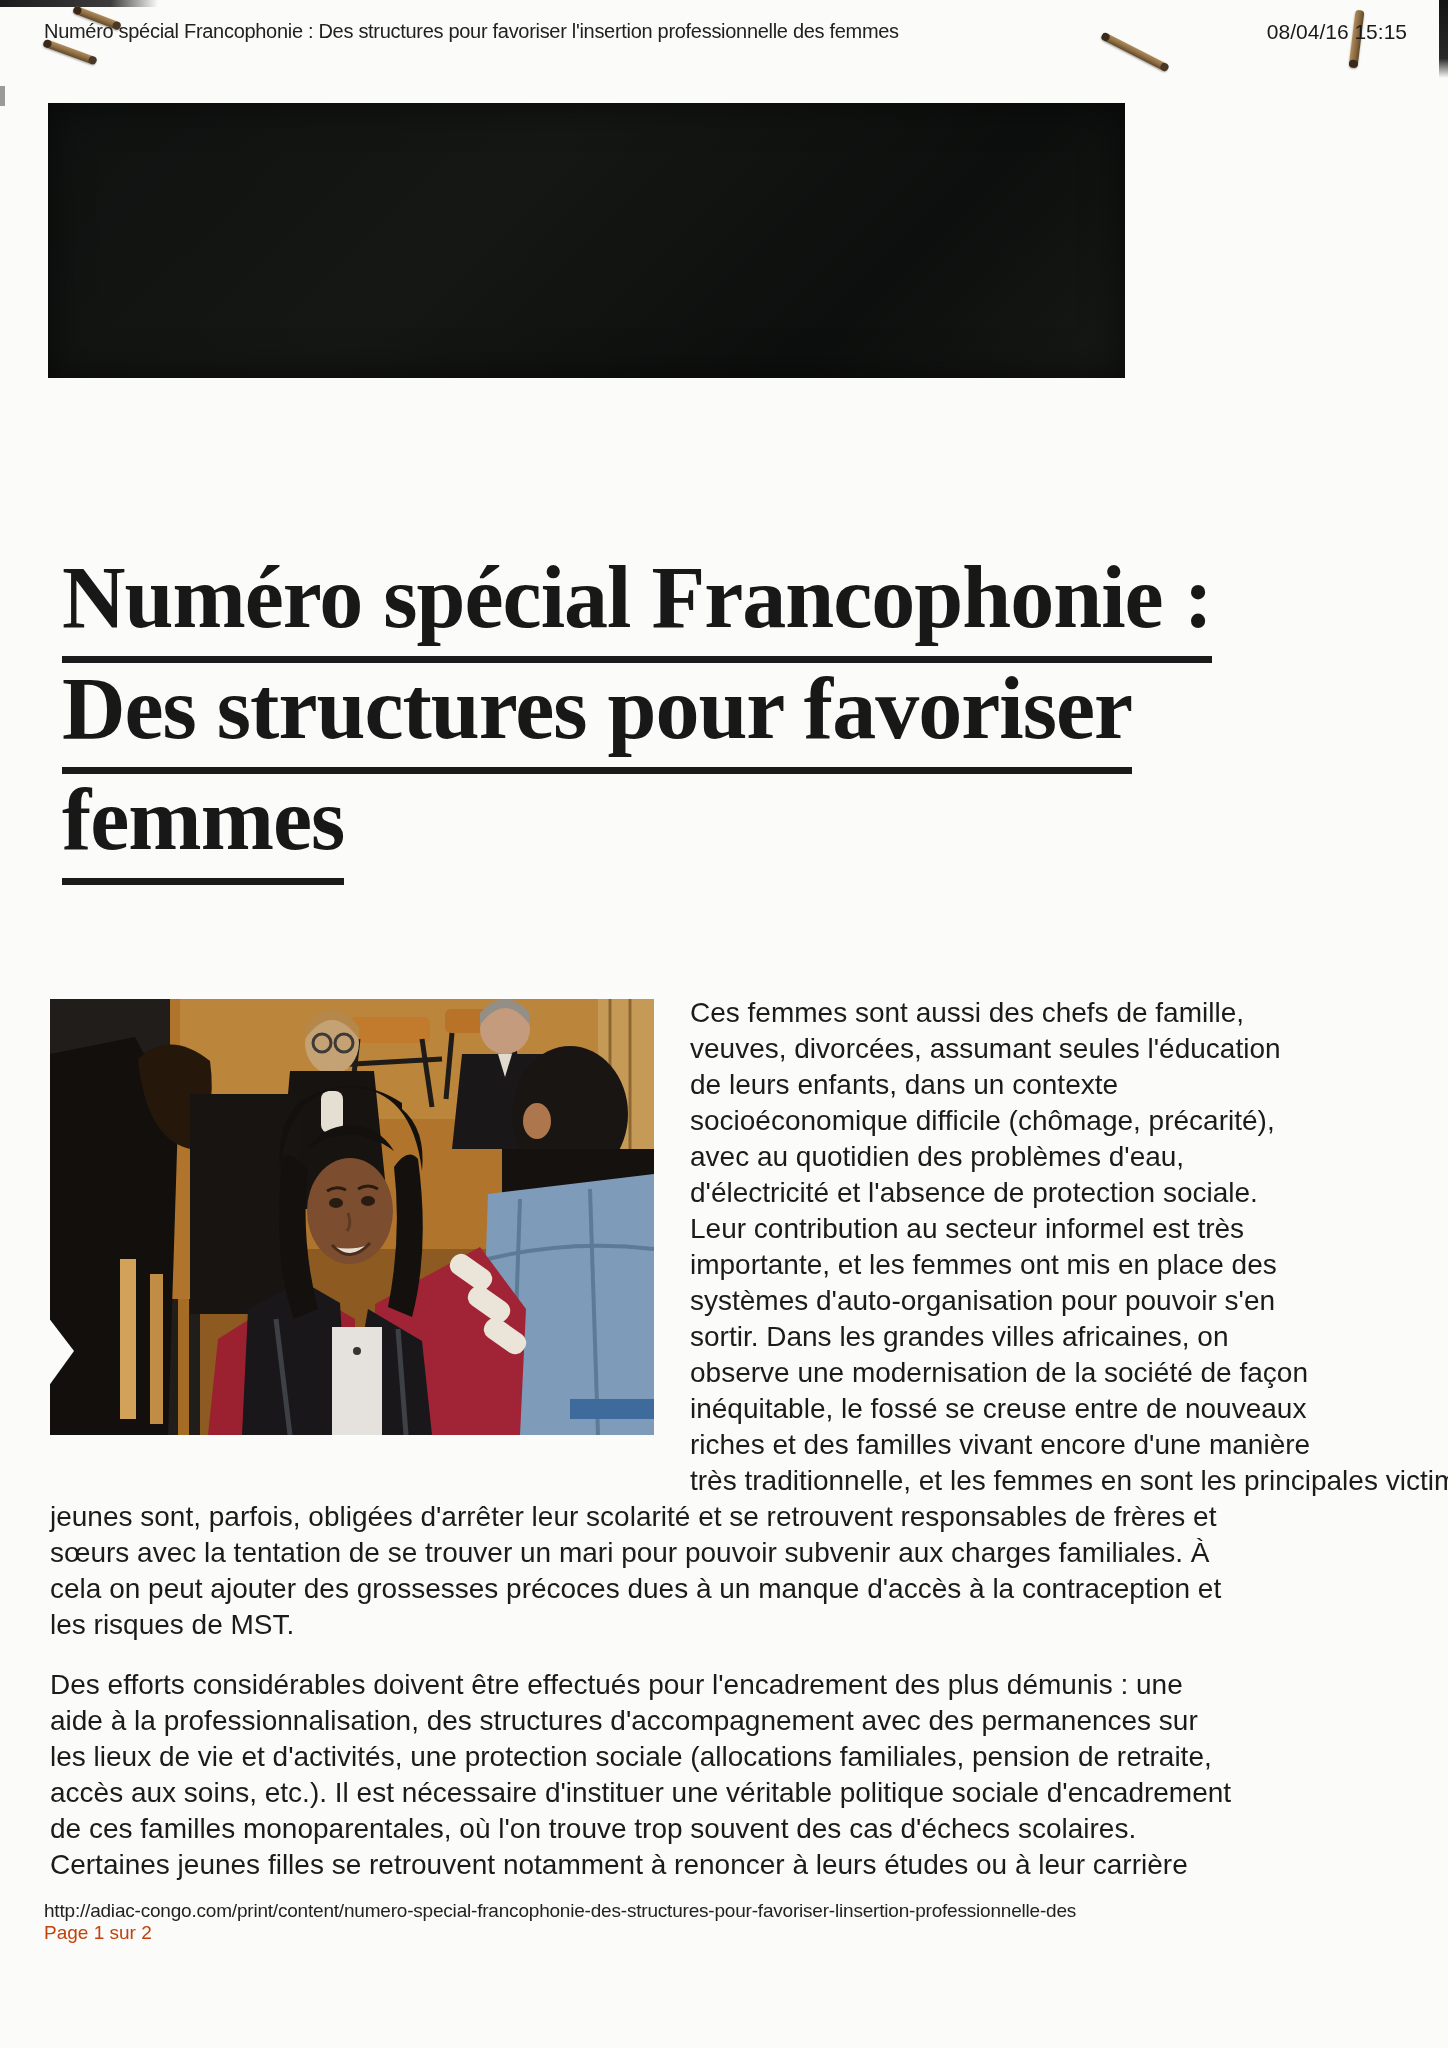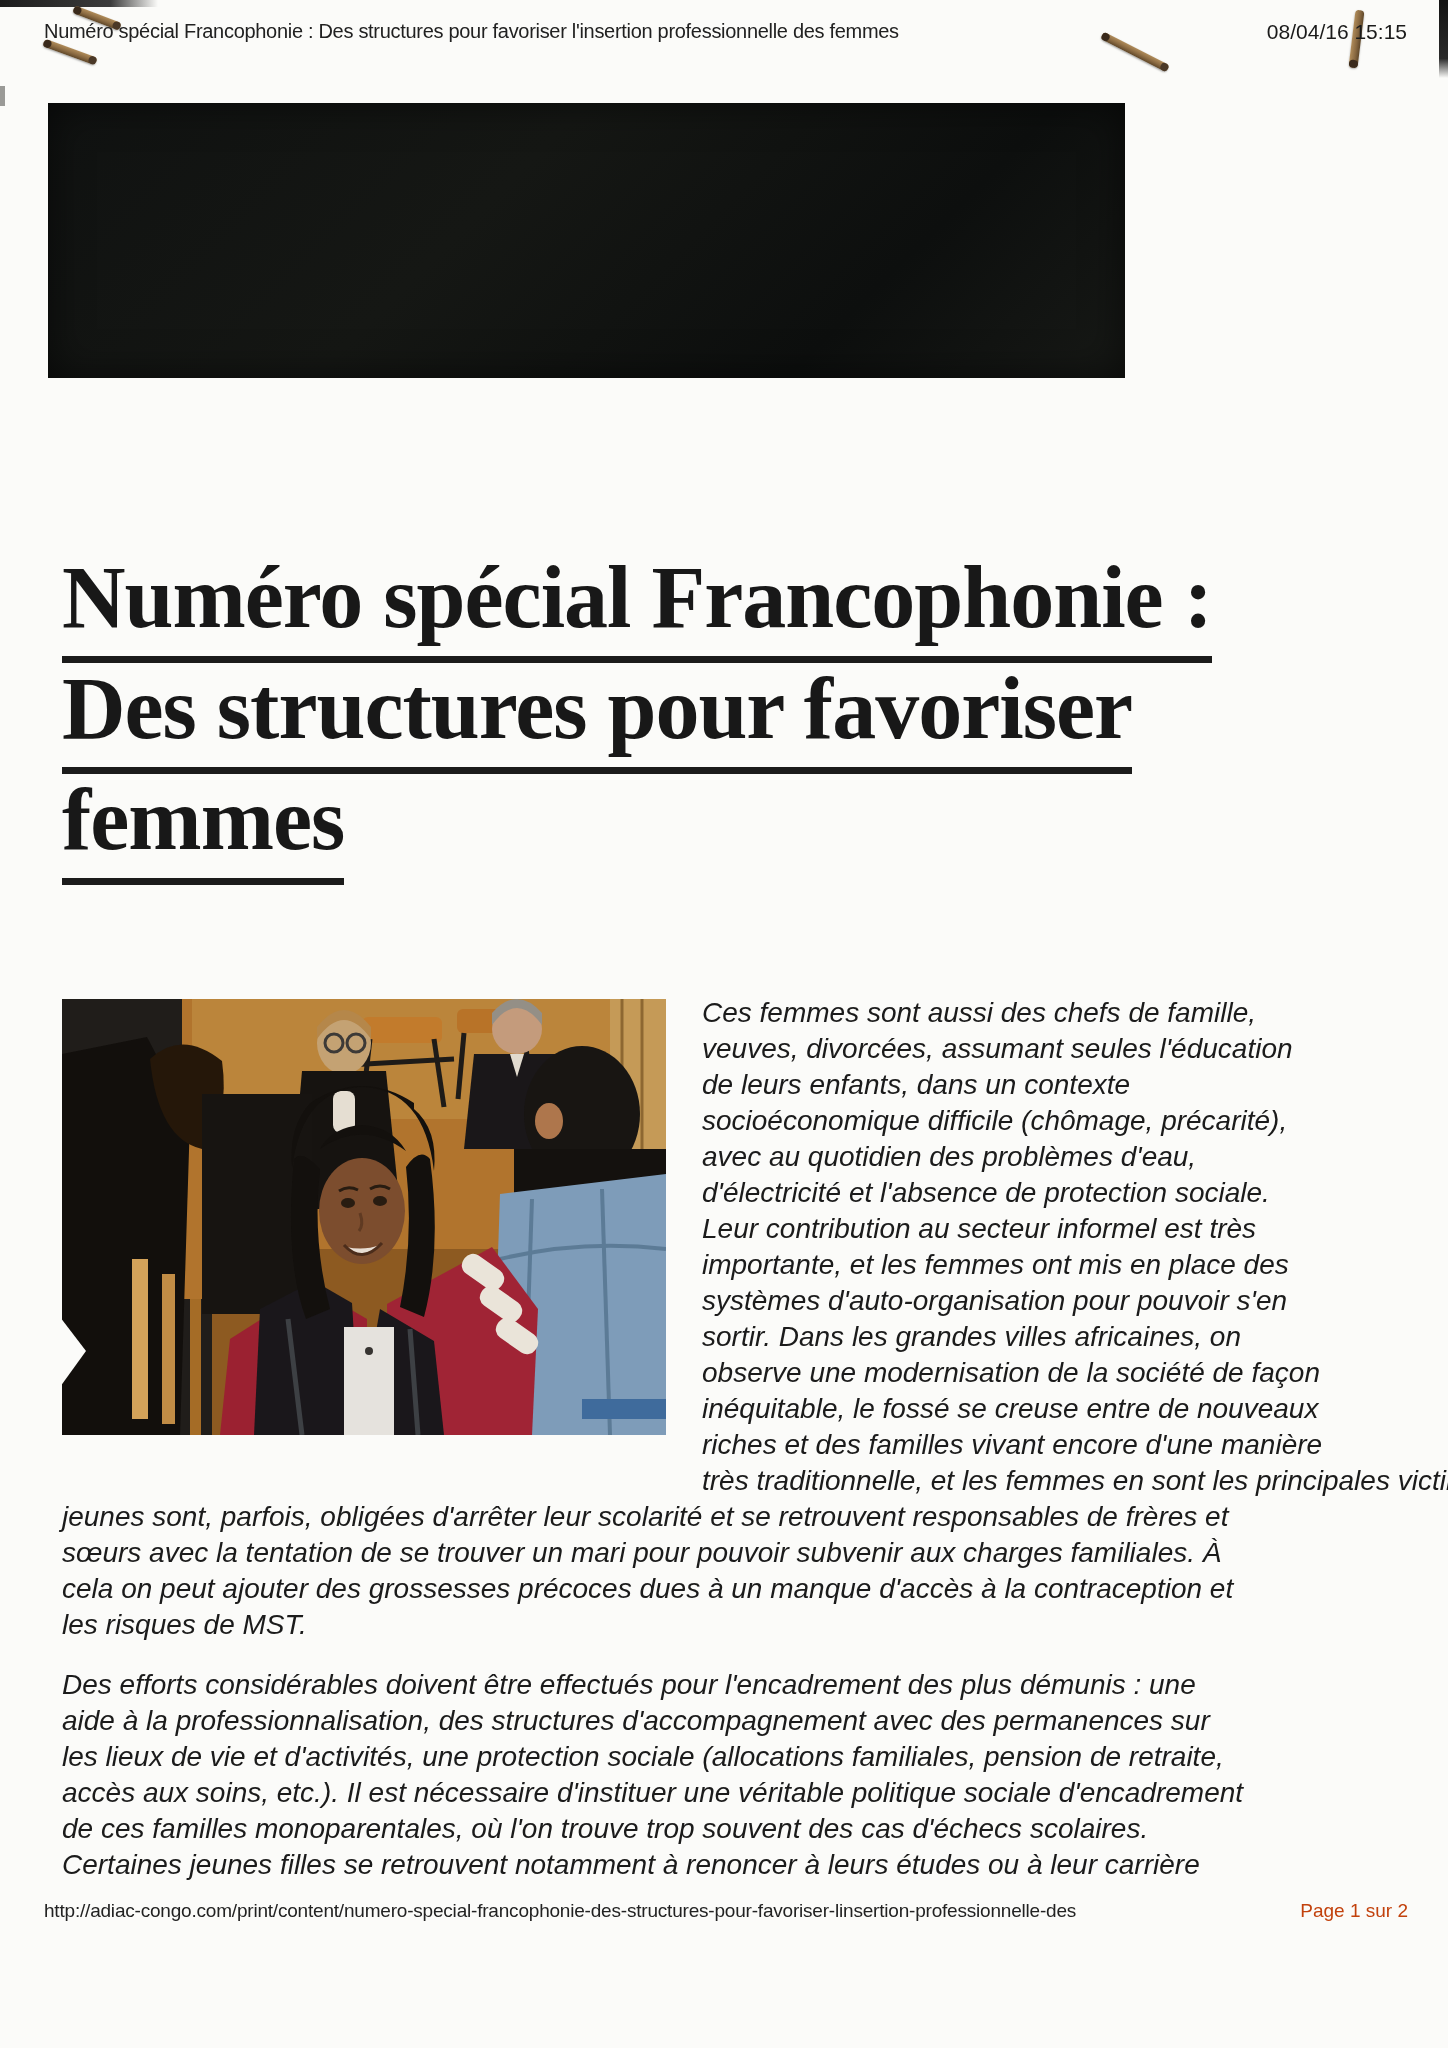--- a/index.html
+++ b/index.html
@@ -33,30 +33,30 @@
   
   .redacted{position:absolute;left:48px;top:103px;width:1077px;height:275px;
     background:linear-gradient(135deg,#101211 0%,#151714 40%,#0d0f0e 75%,#171916 100%);
     box-shadow:inset 0 0 40px rgba(0,0,0,.6);}
   
   .headline{position:absolute;left:62px;top:531px;width:1360px;
     font-family:"Liberation Serif",serif;font-weight:bold;color:#181818;}
   .hl-line{display:table;white-space:nowrap;font-size:88px;line-height:92px;
     letter-spacing:-1px;padding-bottom:12px;border-bottom:7px solid #1b1b1b;margin-bottom:0;}
   
-  .article{position:absolute;left:62px;top:995px;width:1356px;font-style:italic;}
+  .article{position:absolute;left:50px;top:995px;width:1356px;}
   .photo-wrap{float:left;width:604px;height:436px;margin:4px 36px 34px 0;position:relative;}
   .photo-wrap svg{display:block;width:604px;height:436px;}
   .photo-notch{position:absolute;left:-2px;top:318px;width:0;height:0;
     border-top:34px solid transparent;border-bottom:36px solid transparent;border-left:26px solid #fbfbf9;}
   .bline{font-size:28px;line-height:36px;white-space:nowrap;color:#1b1b1b;}
   .para2{margin-top:24px;}
   .clear{clear:both;}
   
-  .scan-footer{position:absolute;left:44px;right:40px;top:1900px;display:flex;justify-content:space-between;align-items:baseline;}
+  .scan-footer{position:absolute;left:44px;right:40px;top:1900px;display:flex;justify-content:center;align-items:baseline;flex-direction:column;}
   .furl{font-size:19px;letter-spacing:-0.2px;color:#222;}
   .fpage{font-size:19px;color:#c2410c;white-space:nowrap;}
 </style>
 </head>
 <body>
 
 <div class="edge-top-left"></div>
 <div class="edge-right-top"></div>
 <div class="edge-left-dash"></div>
 <div class="staple staple-a1"></div>

